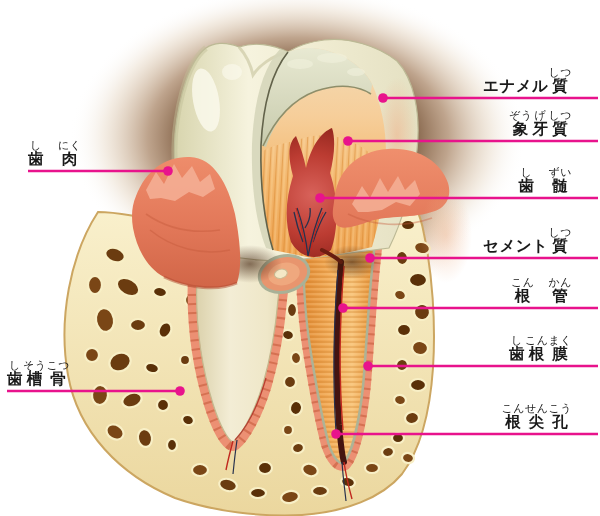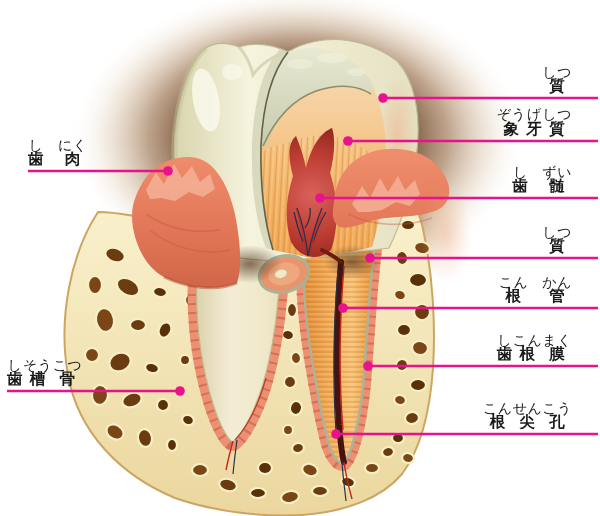--- a/index.html
+++ b/index.html
@@ -2,21 +2,21 @@
 <html><head>
 <meta charset="utf-8">
 <style>
   html,body{margin:0;padding:0;background:#fff;}
   .stage{position:relative;width:600px;height:516px;background:#ffffff;overflow:hidden;
          font-family:"Liberation Sans","DejaVu Sans",sans-serif;}
   .stage svg{position:absolute;left:0;top:0;}
   .label{position:absolute;display:flex;align-items:flex-end;z-index:3;color:#1a1a1a;white-space:nowrap;}
   .label.spaced{gap:14px;}
   .seg{display:inline-flex;flex-direction:column;align-items:center;}
-  .seg .ruby{font-size:14px;line-height:10px;min-height:10px;font-weight:500;letter-spacing:.5px;color:#1a1a1a;}
+  .seg .ruby{font-size:11px;line-height:10px;min-height:10px;font-weight:500;letter-spacing:.5px;color:#1a1a1a;}
   .seg .main{font-size:15.5px;line-height:17px;font-weight:700;letter-spacing:.5px;}
 </style>
 </head>
 <body>
 
 <div class="stage" id="stage">
 <svg width="600" height="516" viewBox="0 0 600 516">
   <defs>
     <radialGradient id="shadowGrad">
       <stop offset="0" stop-color="#2A1202"></stop>
@@ -238,20 +238,24 @@
         <line x1="28" y1="171" x2="168" y2="171" stroke="#E8138C" stroke-width="2.4"></line>
         <circle cx="168" cy="171" r="4.8" fill="#E8138C"></circle>
         <line x1="7" y1="391" x2="180" y2="391" stroke="#E8138C" stroke-width="2.4"></line>
         <circle cx="180" cy="391" r="4.8" fill="#E8138C"></circle>
       </g>
 </svg>
 
 <div id="labels">
       <div class="label" style="bottom: 422px; right: 28px;">
         <span class="seg">
+          <span class="ruby"></span>
+          <span class="main">エナメル</span>
+        </span>
+        <span class="seg">
           <span class="ruby">しつ</span>
           <span class="main">質</span>
         </span>
       </div>
       <div class="label" style="bottom: 379px; right: 28px; font-family: Liberation Serif, serif;">
         <span class="seg">
           <span class="ruby">ぞう</span>
           <span class="main">象</span>
         </span>
         <span class="seg">
@@ -268,20 +272,24 @@
           <span class="ruby">し</span>
           <span class="main">歯</span>
         </span>
         <span class="seg">
           <span class="ruby">ずい</span>
           <span class="main">髄</span>
         </span>
       </div>
       <div class="label" style="bottom: 262px; right: 28px;">
         <span class="seg">
+          <span class="ruby"></span>
+          <span class="main">セメント</span>
+        </span>
+        <span class="seg">
           <span class="ruby">しつ</span>
           <span class="main">質</span>
         </span>
       </div>
       <div class="label spaced" style="bottom: 212px; right: 28px;">
         <span class="seg">
           <span class="ruby">こん</span>
           <span class="main">根</span>
         </span>
         <span class="seg">

